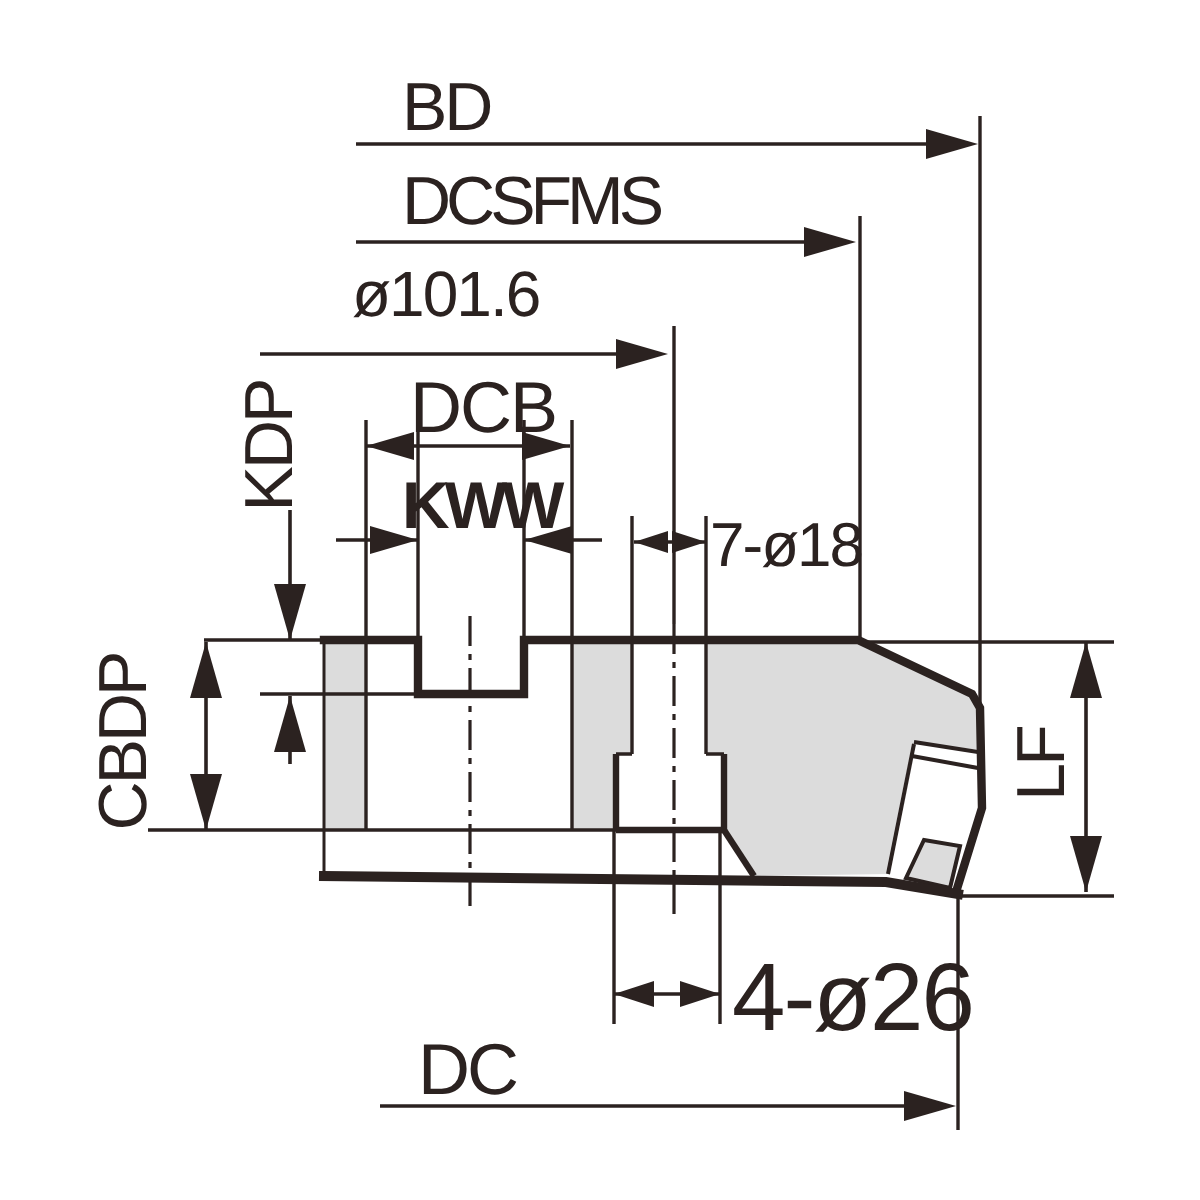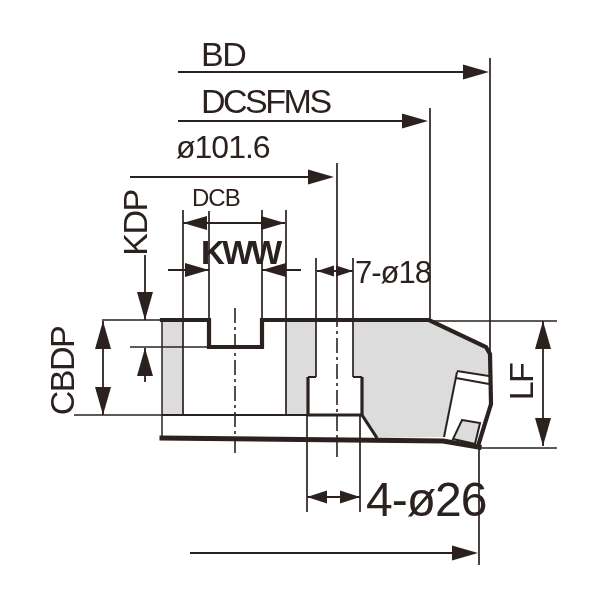--- a/index.html
+++ b/index.html
@@ -4,21 +4,21 @@
 <style>
   html,body{margin:0;padding:0;background:#ffffff;}
   #stage{position:relative;width:600px;height:600px;background:#ffffff;overflow:hidden;
          font-family:"Liberation Sans",sans-serif;}
   #drawing{position:absolute;left:0;top:0;}
   .lbl{position:absolute;color:#2b2220;letter-spacing:-1.5px;white-space:nowrap;
        font-family:"Liberation Sans",sans-serif;line-height:1;}
   .lbl-bd      {left:201px;top:37px;font-size:34px;}
   .lbl-dcsfms  {left:201px;top:84px;font-size:34px;letter-spacing:-2.5px;}
   .lbl-bolt    {left:176px;top:131px;font-size:32px;letter-spacing:-1px;}
-  .lbl-dcb     {left:192px;top:186px;font-size:24px;letter-spacing:-1px;}
+  .lbl-dcb     {left:205px;top:186px;font-size:36px;letter-spacing:-1px;}
   .lbl-kww     {left:201px;top:236px;font-size:33px;letter-spacing:-2.5px;font-weight:bold;}
   .lbl-d18     {left:355px;top:257px;font-size:31px;letter-spacing:-1px;}
   .lbl-d26     {left:366px;top:476px;font-size:48px;letter-spacing:-1px;}
   .lbl-dc      {left:209px;top:517px;font-size:36px;}
   .rot{transform:rotate(-90deg);text-align:center;}
   .lbl-kdp     {left:90px;top:206px;width:90px;font-size:34px;transform-origin:center;}
   .lbl-cbdp    {left:7px;top:354px;width:110px;font-size:34px;transform-origin:center;}
   .lbl-lf      {left:486px;top:365px;width:70px;font-size:34px;transform-origin:center;}
 </style>
 </head>
@@ -108,14 +108,15 @@
   <div class="lbl lbl-bd">BD</div>
   <div class="lbl lbl-dcsfms">DCSFMS</div>
   <div class="lbl lbl-bolt">ø101.6</div>
   <div class="lbl lbl-dcb">DCB</div>
   <div class="lbl lbl-kww">KWW</div>
   <div class="lbl lbl-d18">7-ø18</div>
   <div class="lbl rot lbl-kdp">KDP</div>
   <div class="lbl rot lbl-cbdp">CBDP</div>
   <div class="lbl rot lbl-lf">LF</div>
   <div class="lbl lbl-d26">4-ø26</div>
+  <div class="lbl lbl-dc">DC</div>
 
 </div>
 
 </body></html>

